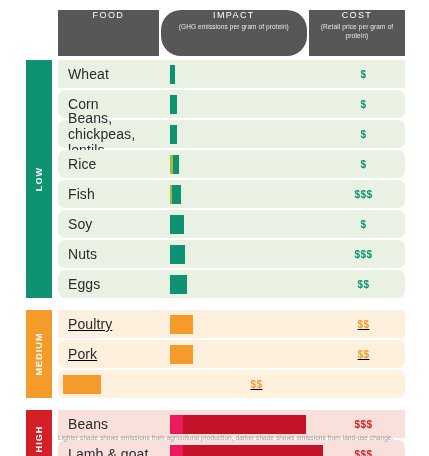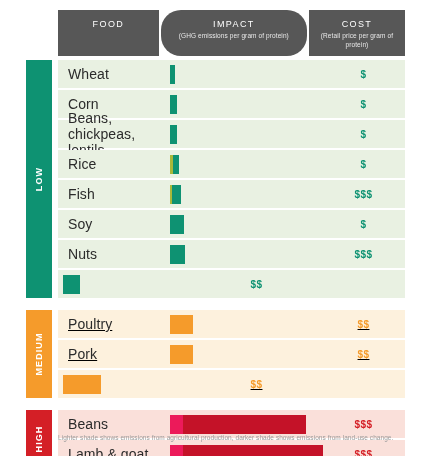--- a/index.html
+++ b/index.html
@@ -26,21 +26,21 @@
     display: flex;
   }
   .hcell {
     background: #575757;
     color: #ffffff;
     text-align: center;
     display: flex;
     flex-direction: column;
     align-items: center;
     justify-content: flex-start;
-    padding-top: 9px;
+    padding-top: 0;
     box-sizing: border-box;
   }
   .hcell + .hcell { margin-left: 2px; }
   .hcell-food   { width: 107px; }
   .hcell-impact { width: 155px; border-radius: 20px; }
   .hcell-cost   { width: 102px; }
   .hcell-title {
     font-size: 9px;
     letter-spacing: 1.4px;
     font-weight: 400;
@@ -84,21 +84,21 @@
     top: 0;
     right: 0;
     bottom: 0;
   }
   .row {
     position: relative;
     height: 28px;
     display: flex;
     align-items: center;
   }
-  .row + .row { margin-top: 2px; }
+  .row + .row { margin-top: 2px; border-radius: 7px; }
   .row-label {
     width: 107px;
     flex: none;
     font-size: 14px;
     color: #2b2b2b;
     padding-left: 10px;
     box-sizing: border-box;
     letter-spacing: 0.1px;
   }
   .row-impact {
@@ -227,20 +227,21 @@
         <div class="row">
           <div class="row-label">Nuts</div>
           <div class="row-impact">
             <div class="bar">
               <div class="bar-seg" style="width: 15px; background: rgb(14, 146, 114);"></div>
             </div>
           </div>
           <div class="row-cost">$$$</div>
         </div>
         <div class="row">
+          <div class="row-label">Eggs</div>
           <div class="row-impact">
             <div class="bar">
               <div class="bar-seg" style="width: 17px; background: rgb(14, 146, 114);"></div>
             </div>
           </div>
           <div class="row-cost">$$</div>
         </div>
       </div>
     </div>
     <div class="group g-med" style="top: 310px; height: 88px; width: 379px;">

